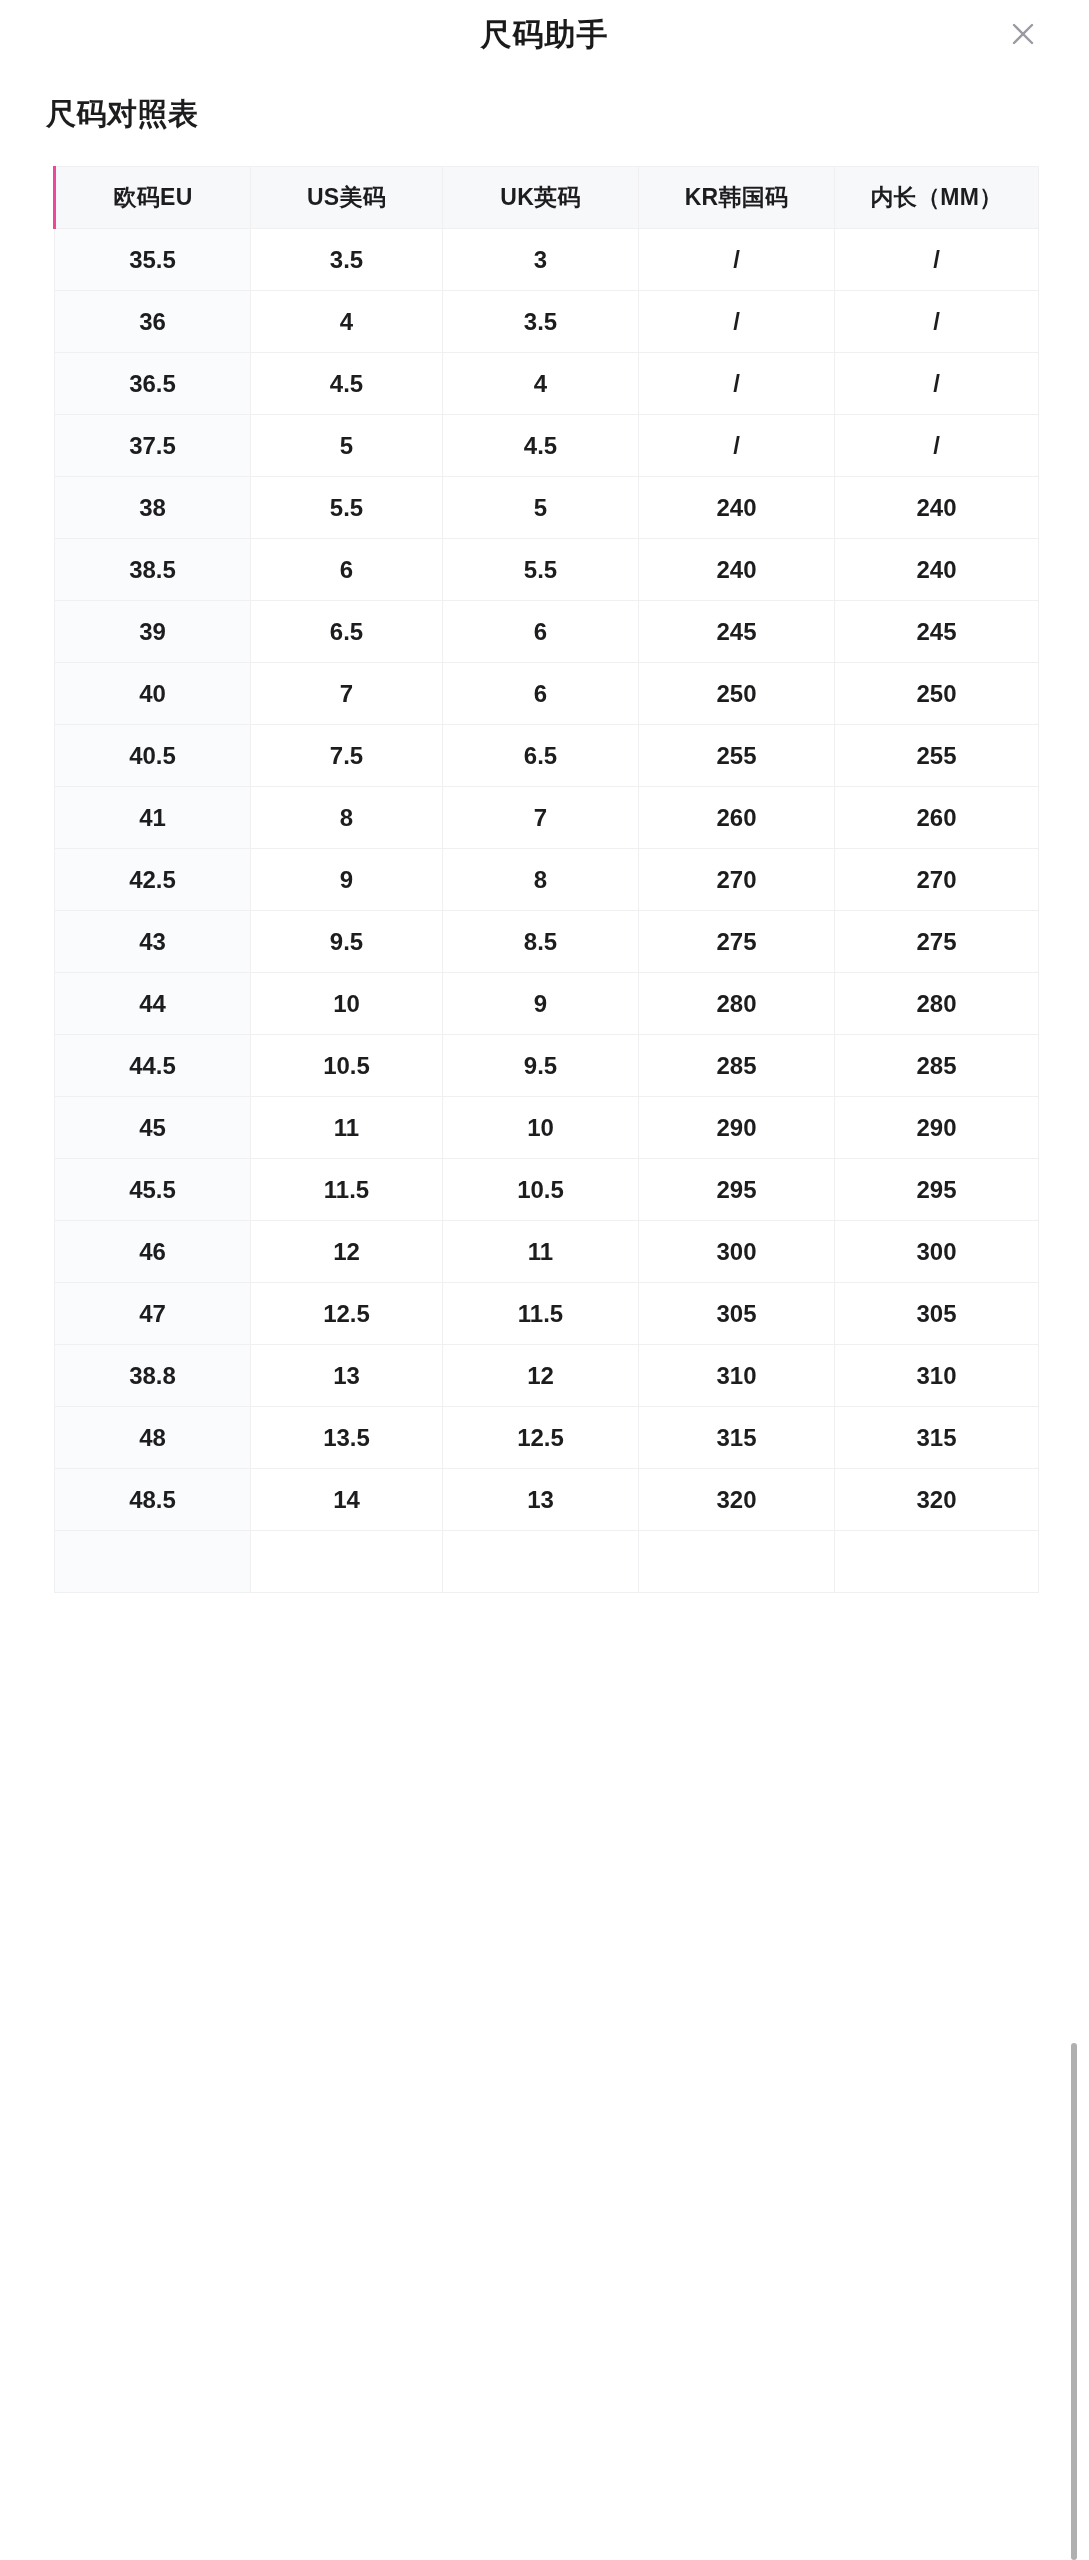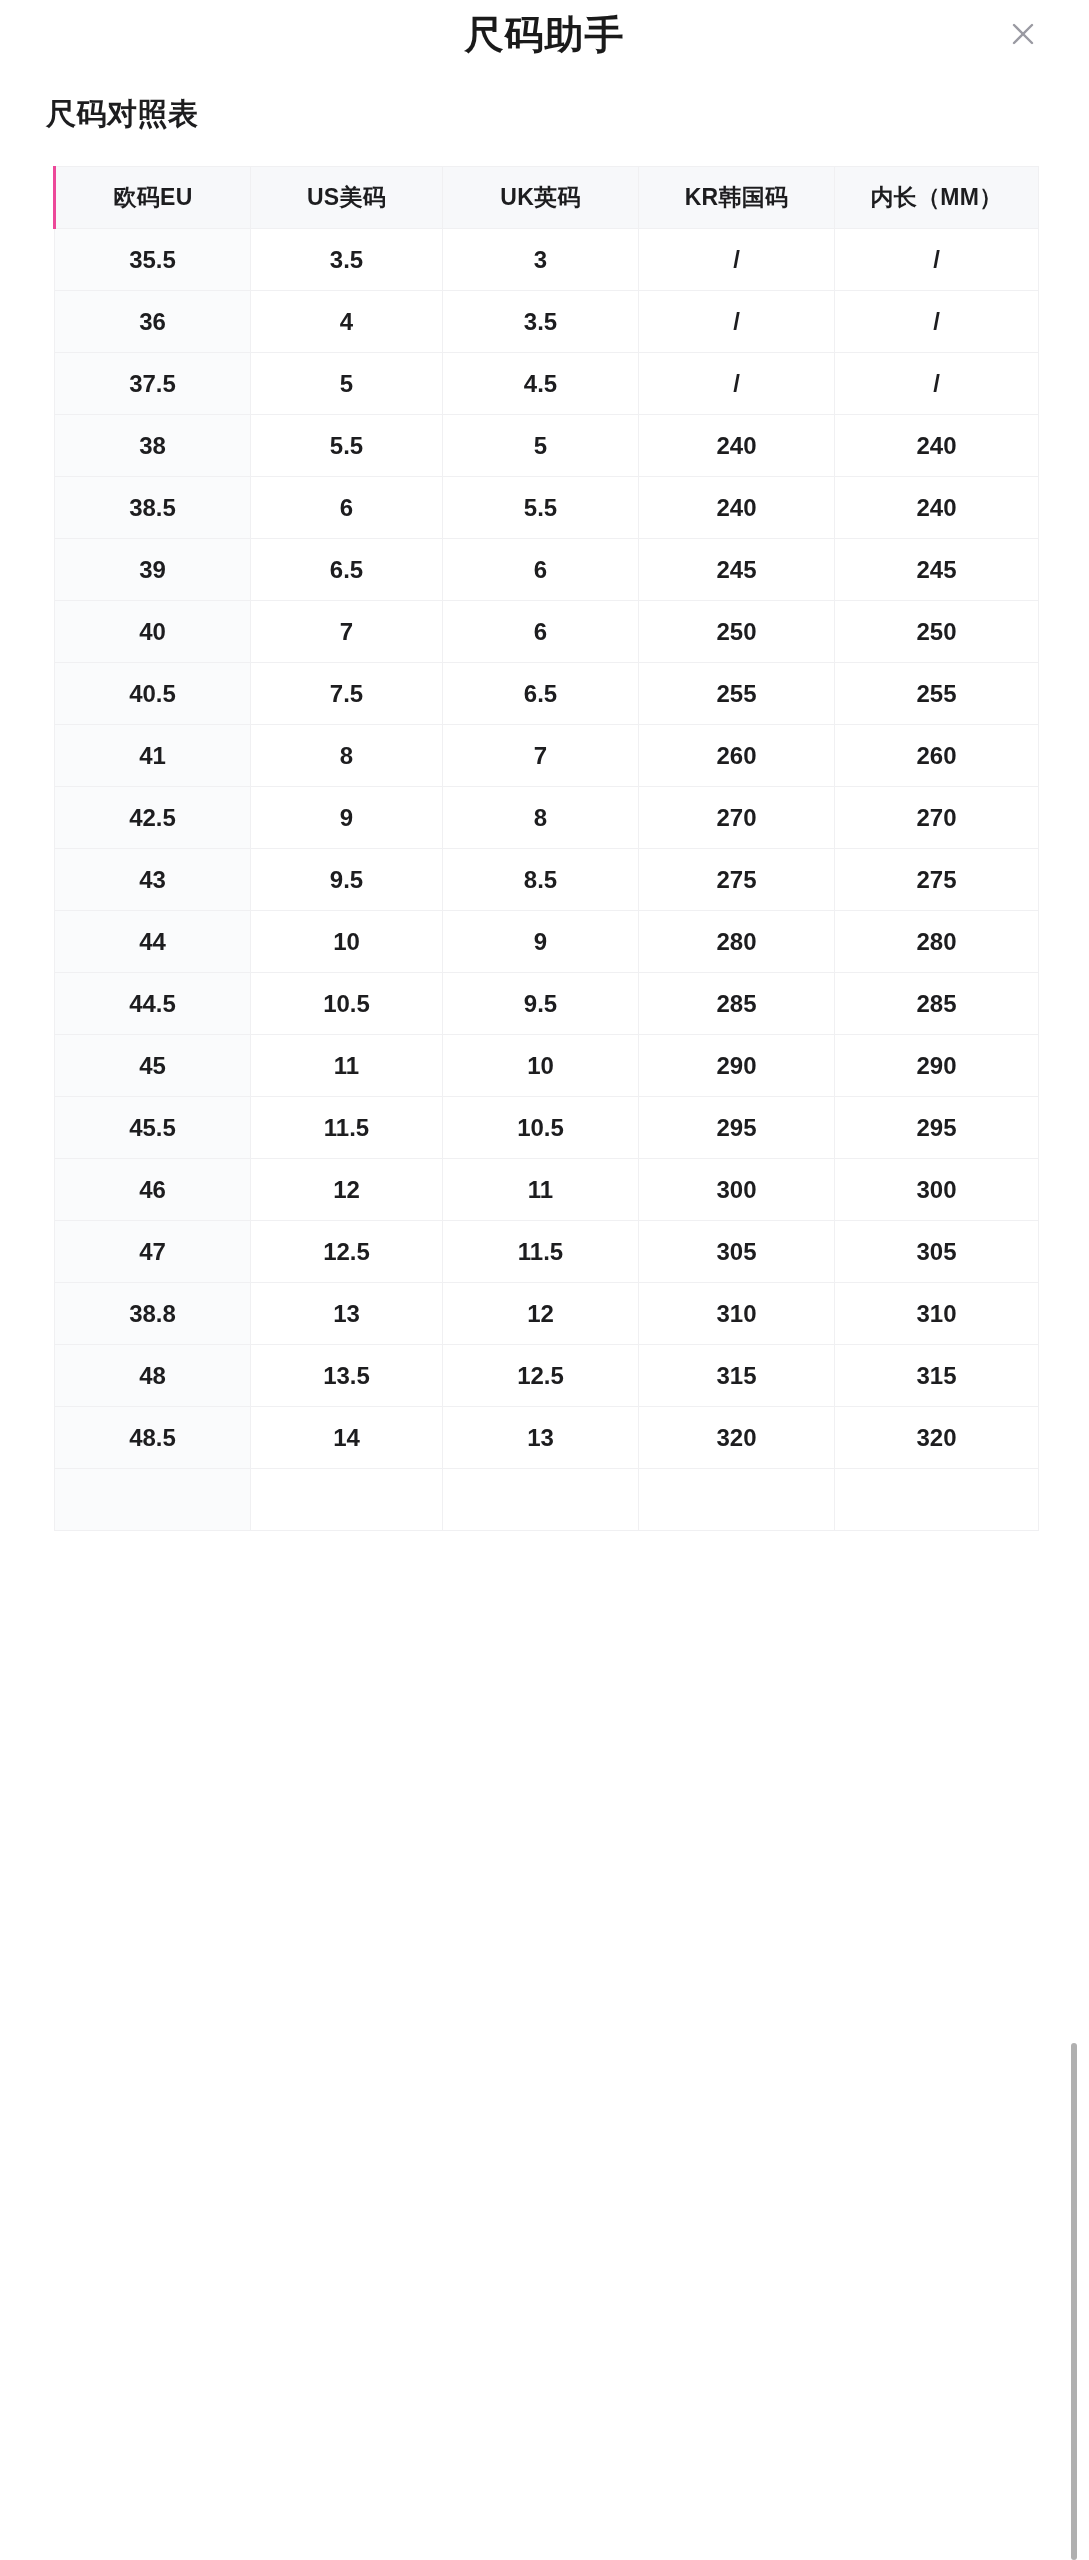--- a/index.html
+++ b/index.html
@@ -22,21 +22,21 @@
   .topbar {
     position: relative;
     height: 68px;
     width: 100%;
     background: #ffffff;
     display: flex;
     align-items: center;
     justify-content: center;
   }
   .topbar-title {
-    font-size: 39px;
+    font-size: 31px;
     font-weight: 700;
     color: #1a1a1a;
     letter-spacing: 1px;
     line-height: 1;
   }
   .close-btn {
     position: absolute;
     right: 46px;
     top: 50%;
     transform: translateY(-50%);
@@ -173,20 +173,27 @@
             <td>/</td>
           </tr>
           <tr>
             <td>36</td>
             <td>4</td>
             <td>3.5</td>
             <td>/</td>
             <td>/</td>
           </tr>
           <tr>
+            <td>36.5</td>
+            <td>4.5</td>
+            <td>4</td>
+            <td>/</td>
+            <td>/</td>
+          </tr>
+          <tr>
             <td>37.5</td>
             <td>5</td>
             <td>4.5</td>
             <td>/</td>
             <td>/</td>
           </tr>
           <tr>
             <td>38</td>
             <td>5.5</td>
             <td>5</td>

